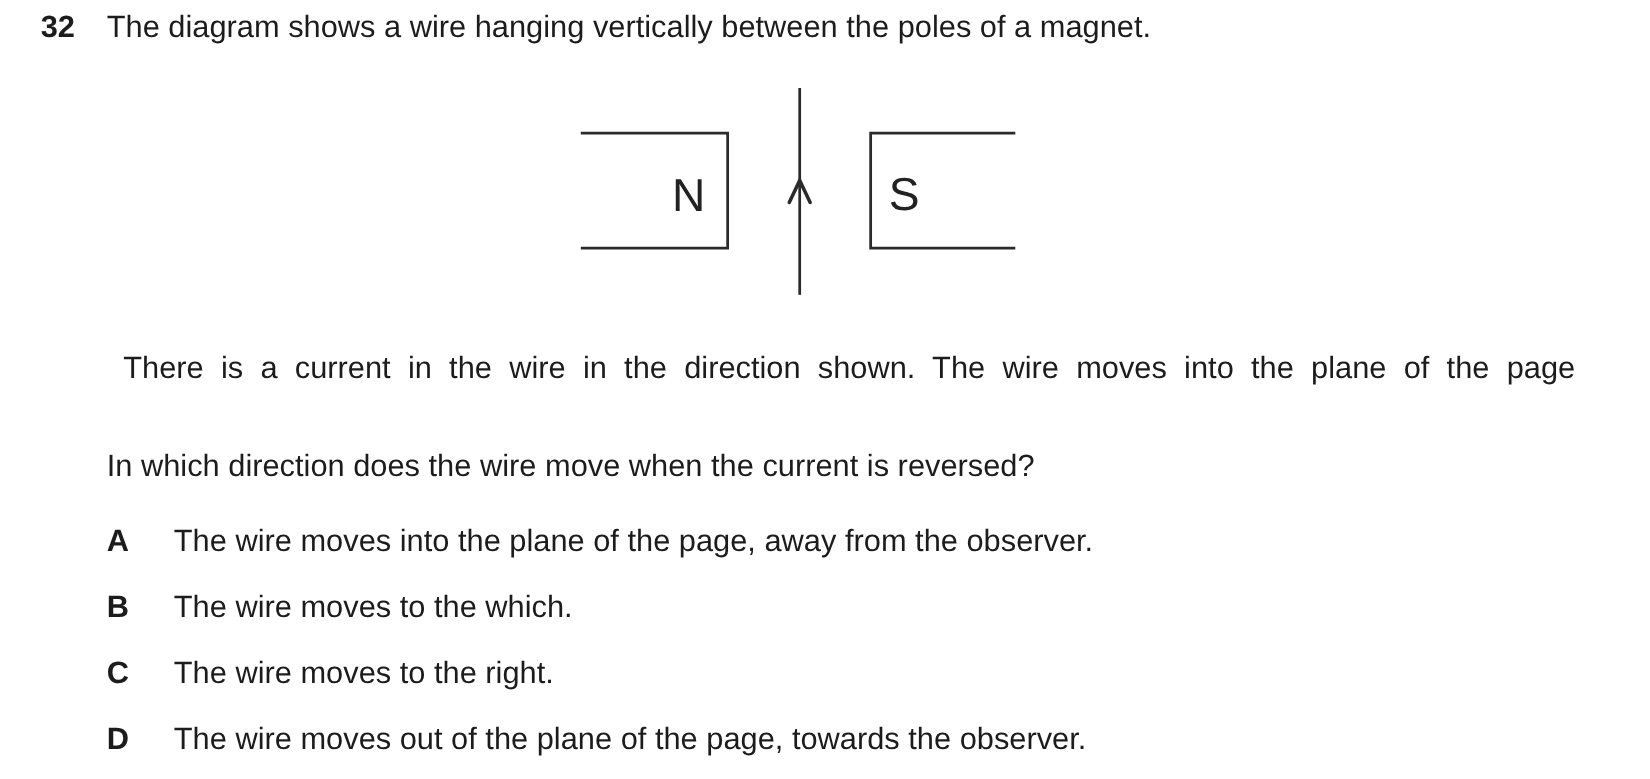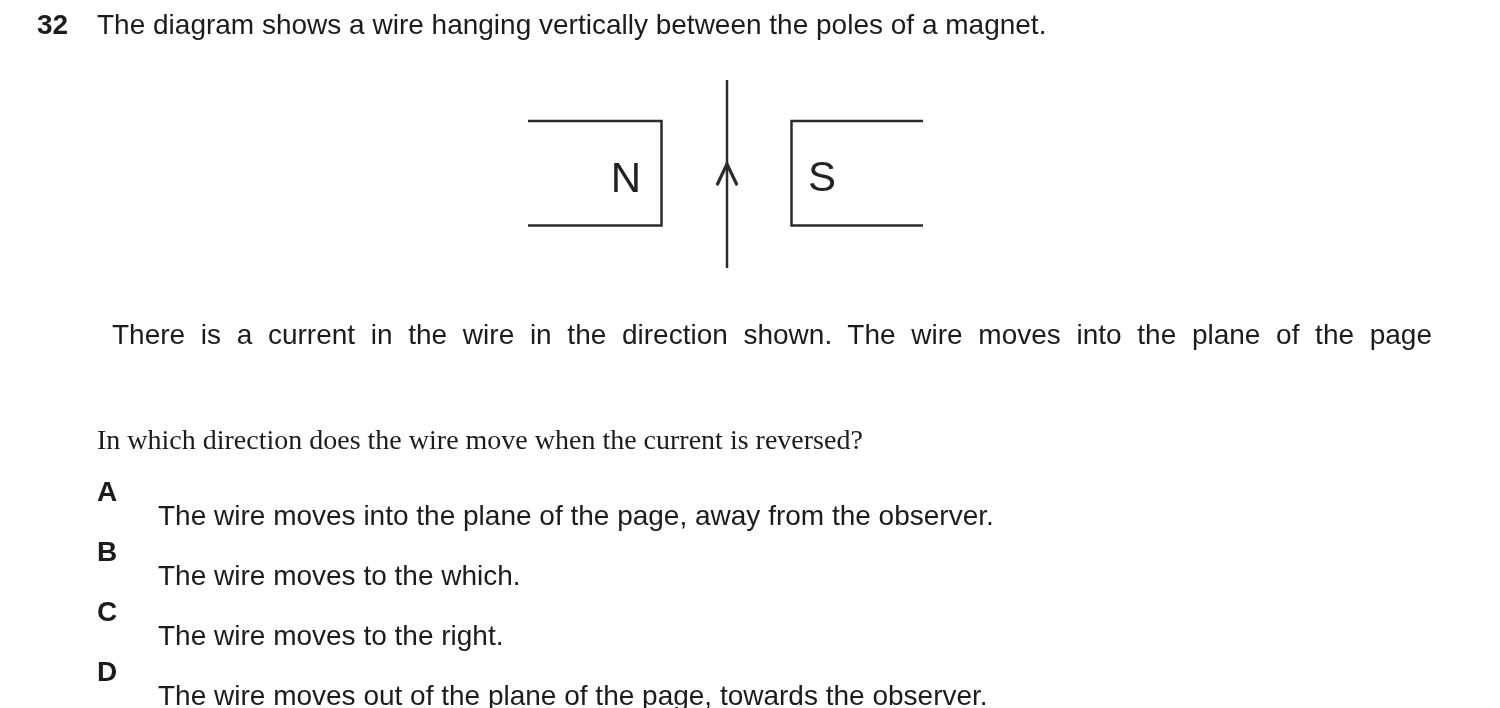--- a/index.html
+++ b/index.html
@@ -52,41 +52,40 @@
   .just-line { text-align: justify; }
   .just-line::after {
     content: "";
     display: inline-block;
     width: 100%;
     height: 0;
   }
   .prompt {
     position: absolute;
     left: 97px;
-    top: 422px;
+    top: 406px;
     width: 1330px;
-    font-family: Liberation Serif, serif;
   }
   .option-row {
     position: absolute;
     left: 97px;
     width: 1340px;
     display: flex;
     align-items: flex-start;
   }
   .opt-a { top: 474px; }
   .opt-b { top: 534px; }
   .opt-c { top: 594px; }
   .opt-d { top: 654px; }
   .option-letter {
     font-weight: bold;
     width: 61px;
     flex: 0 0 61px;
   }
-  .option-text { flex: 1; margin-top: 24px; }
+  .option-text { flex: 1; }
 </style>
 </head>
 <body>
 
 <div id="page">
 
   <div class="qnum">32</div>
   <div class="stem">The diagram shows a wire hanging vertically between the poles of a magnet.</div>
 
   <div class="diagram">

